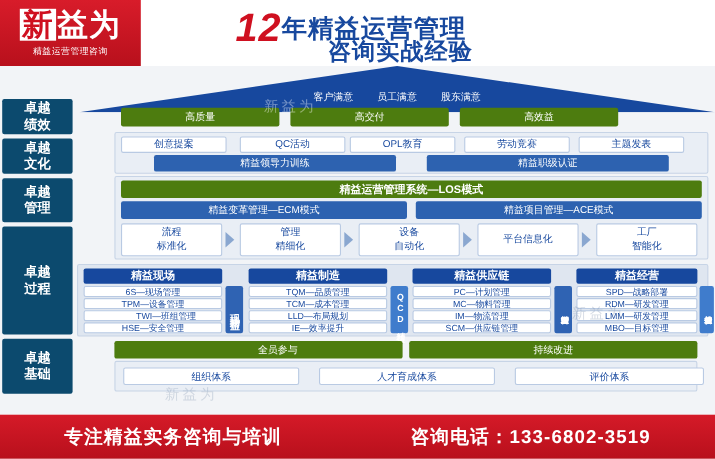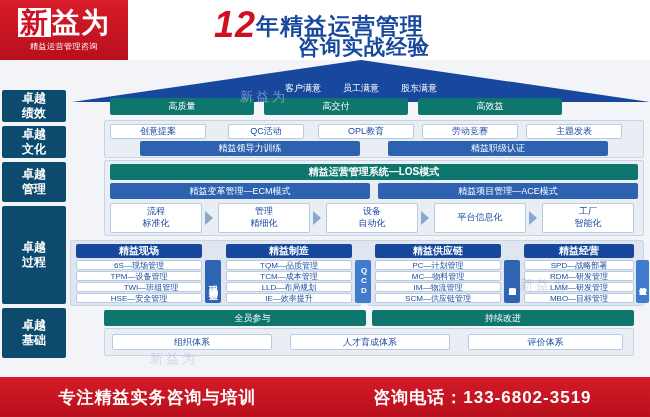--- a/index.html
+++ b/index.html
@@ -46,21 +46,21 @@
     font-size:12px; font-weight:bold; line-height:1.25;
   }
 
   
   .bx {
     position:absolute; box-sizing:border-box;
     background:#2f63b3; color:#fff; font-size:9px;
     display:flex; align-items:center; justify-content:center;
     border-radius:2px; text-align:center;
   }
-  .bx-dark { background:#0f766e; }
+  .bx-dark { background:#4d7c0f; }
   .bx-mid  { background:#2d62b0; }
 
   .panel { position:absolute; box-sizing:border-box; background:#e9eef5; border:1px solid #c7d4e6; border-radius:2px; }
 
   .sec-title {
     position:absolute; box-sizing:border-box; background:#17489e; color:#fff;
     font-size:10px; font-weight:bold; display:flex; align-items:center; justify-content:center; border-radius:2px;
   }
   .li {
     position:absolute; box-sizing:border-box; background:#ffffff; color:#17489e;
@@ -138,21 +138,21 @@
       <div>卓越</div>
         <div>基础</div>
     </div>
 
     <div class="bx bx-dark" style="left:110px;top:38px;width:144px;height:17px;">高质量</div>
     <div class="bx bx-dark" style="left:264px;top:38px;width:144px;height:17px;">高交付</div>
     <div class="bx bx-dark" style="left:418px;top:38px;width:144px;height:17px;">高效益</div>
 
     <div class="panel" style="left:104px;top:60px;width:540px;height:38px;"></div>
     <div class="li" style="left:110px;top:64px;width:96px;height:15px;">创意提案</div>
-    <div class="li" style="left:228px;top:64px;width:76px;height:15px;">QC活动</div>
+    <div class="li" style="left:218px;top:64px;width:96px;height:15px;">QC活动</div>
     <div class="li" style="left:318px;top:64px;width:96px;height:15px;">OPL教育</div>
     <div class="li" style="left:422px;top:64px;width:96px;height:15px;">劳动竞赛</div>
     <div class="li" style="left:526px;top:64px;width:96px;height:15px;">主题发表</div>
     <div class="bx bx-mid" style="left:140px;top:81px;width:220px;height:15px;">精益领导力训练</div>
     <div class="bx bx-mid" style="left:388px;top:81px;width:220px;height:15px;">精益职级认证</div>
 
     <div class="panel" style="left:104px;top:100px;width:540px;height:76px;"></div>
     <div class="bx bx-dark" style="left:110px;top:104px;width:528px;height:16px;font-size:10px;font-weight:bold;">精益运营管理系统—LOS模式</div>
     <div class="bx bx-mid" style="left:110px;top:123px;width:260px;height:16px;">精益变革管理—ECM模式</div>
     <div class="bx bx-mid" style="left:378px;top:123px;width:260px;height:16px;">精益项目管理—ACE模式</div>
@@ -210,21 +210,21 @@
     <div class="li" style="left:524px;top:211px;width:110px;height:10px;font-size:8px;">RDM—研发管理</div>
     <div class="li" style="left:524px;top:222px;width:110px;height:10px;font-size:8px;">LMM—研发管理</div>
     <div class="li" style="left:524px;top:233px;width:110px;height:10px;font-size:8px;">MBO—目标管理</div>
     <div class="vert vert-light" style="left:636px;top:200px;width:13px;height:43px;font-size:7px;letter-spacing:0px;">价值增长精益</div>
 
     <div class="bx bx-dark" style="left:104px;top:250px;width:262px;height:16px;padding-left:35px;">全员参与</div>
     <div class="bx bx-dark" style="left:372px;top:250px;width:262px;height:16px;">持续改进</div>
     <div class="panel" style="left:104px;top:268px;width:530px;height:28px;"></div>
     <div class="li" style="left:112px;top:274px;width:160px;height:16px;">组织体系</div>
     <div class="li" style="left:290px;top:274px;width:160px;height:16px;">人才育成体系</div>
-    <div class="li" style="left:468px;top:274px;width:155px;height:16px;">评价体系</div>
+    <div class="li" style="left:468px;top:274px;width:172px;height:16px;">评价体系</div>
 
     <div class="wm" style="left:240px;top:28px;color:rgba(255,255,255,0.4);">新益为</div>
     <div class="wm" style="left:520px;top:216px;color:rgba(120,140,170,0.3);">新益为</div>
     <div class="wm" style="left:150px;top:290px;color:rgba(120,140,170,0.28);">新益为</div>
   </div>
 
   <div class="footer">
     <div>专注精益实务咨询与培训</div>
     <div>咨询电话：133-6802-3519</div>
   </div>

